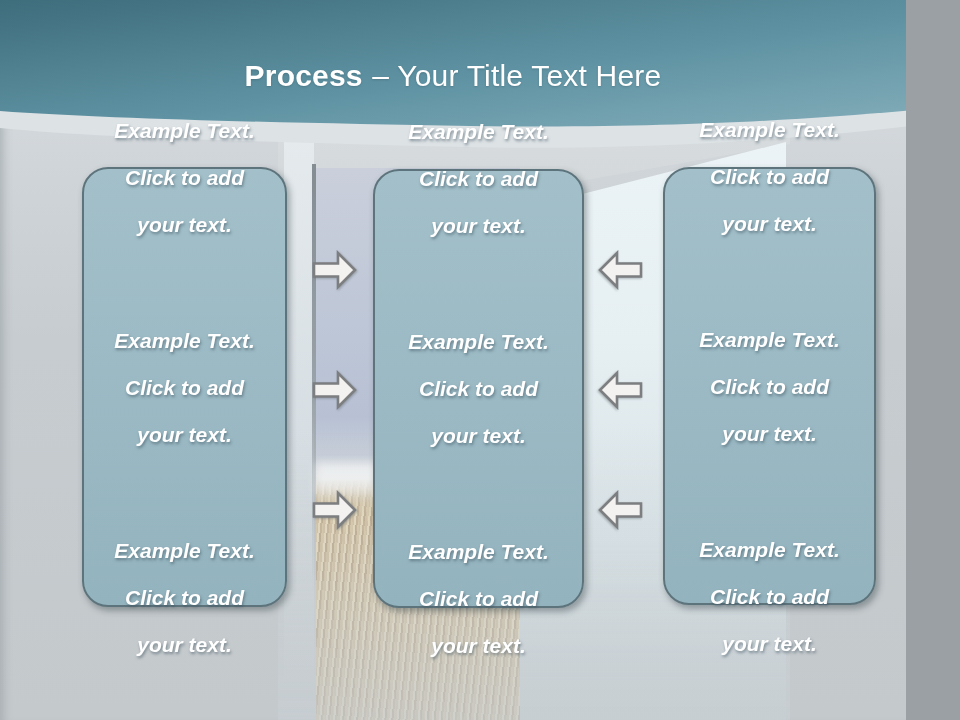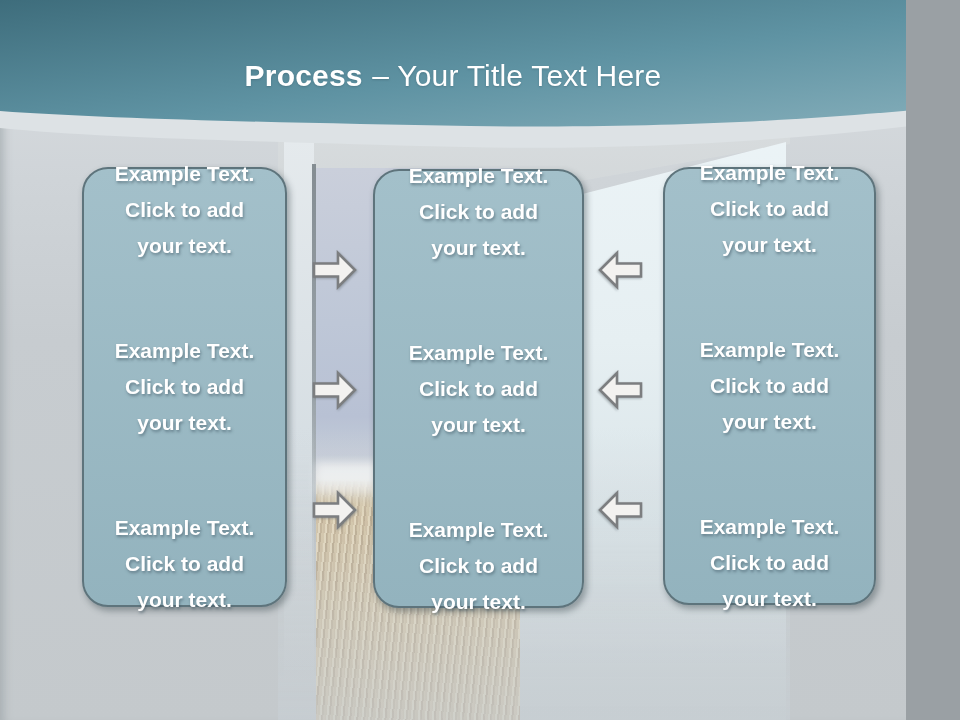--- a/index.html
+++ b/index.html
@@ -58,22 +58,22 @@
     background:linear-gradient(to bottom,#a3c0ca,#93b3be);
     border:2.5px solid #5e747c;
     box-shadow:2.5px 3.5px 6px rgba(42,58,64,.38);
     display:flex;flex-direction:column;justify-content:center;align-items:center;row-gap:33px;
     text-align:center;
   }
   .box-1{left:82px;top:167px;width:205px;height:440px;}
   .box-2{left:373px;top:169px;width:211px;height:439px;}
   .box-3{left:663px;top:167px;width:213px;height:438px;}
   .ph{
-    margin:18px;white-space:pre-line;color:#ffffff;font-weight:bold;
-    font-size:21px;line-height:36px;
+    margin:18px;white-space:pre-line;color:#ffffff;font-style:italic;font-weight:bold;
+    font-size:21px;line-height:47px;
     text-shadow:1px 2px 3px rgba(56,79,91,.55);
     cursor:pointer;
   }
   
   .arrow{position:absolute;width:46px;height:40px;}
   .arrow svg{display:block;filter:drop-shadow(1px 1.5px 1px rgba(96,106,112,.45));}
   .arrow.flip svg{transform:scaleX(-1);}
   .ar-c1{left:312px;}
   .ar-c2{left:597px;}
   .ar-r1{top:250px;}

